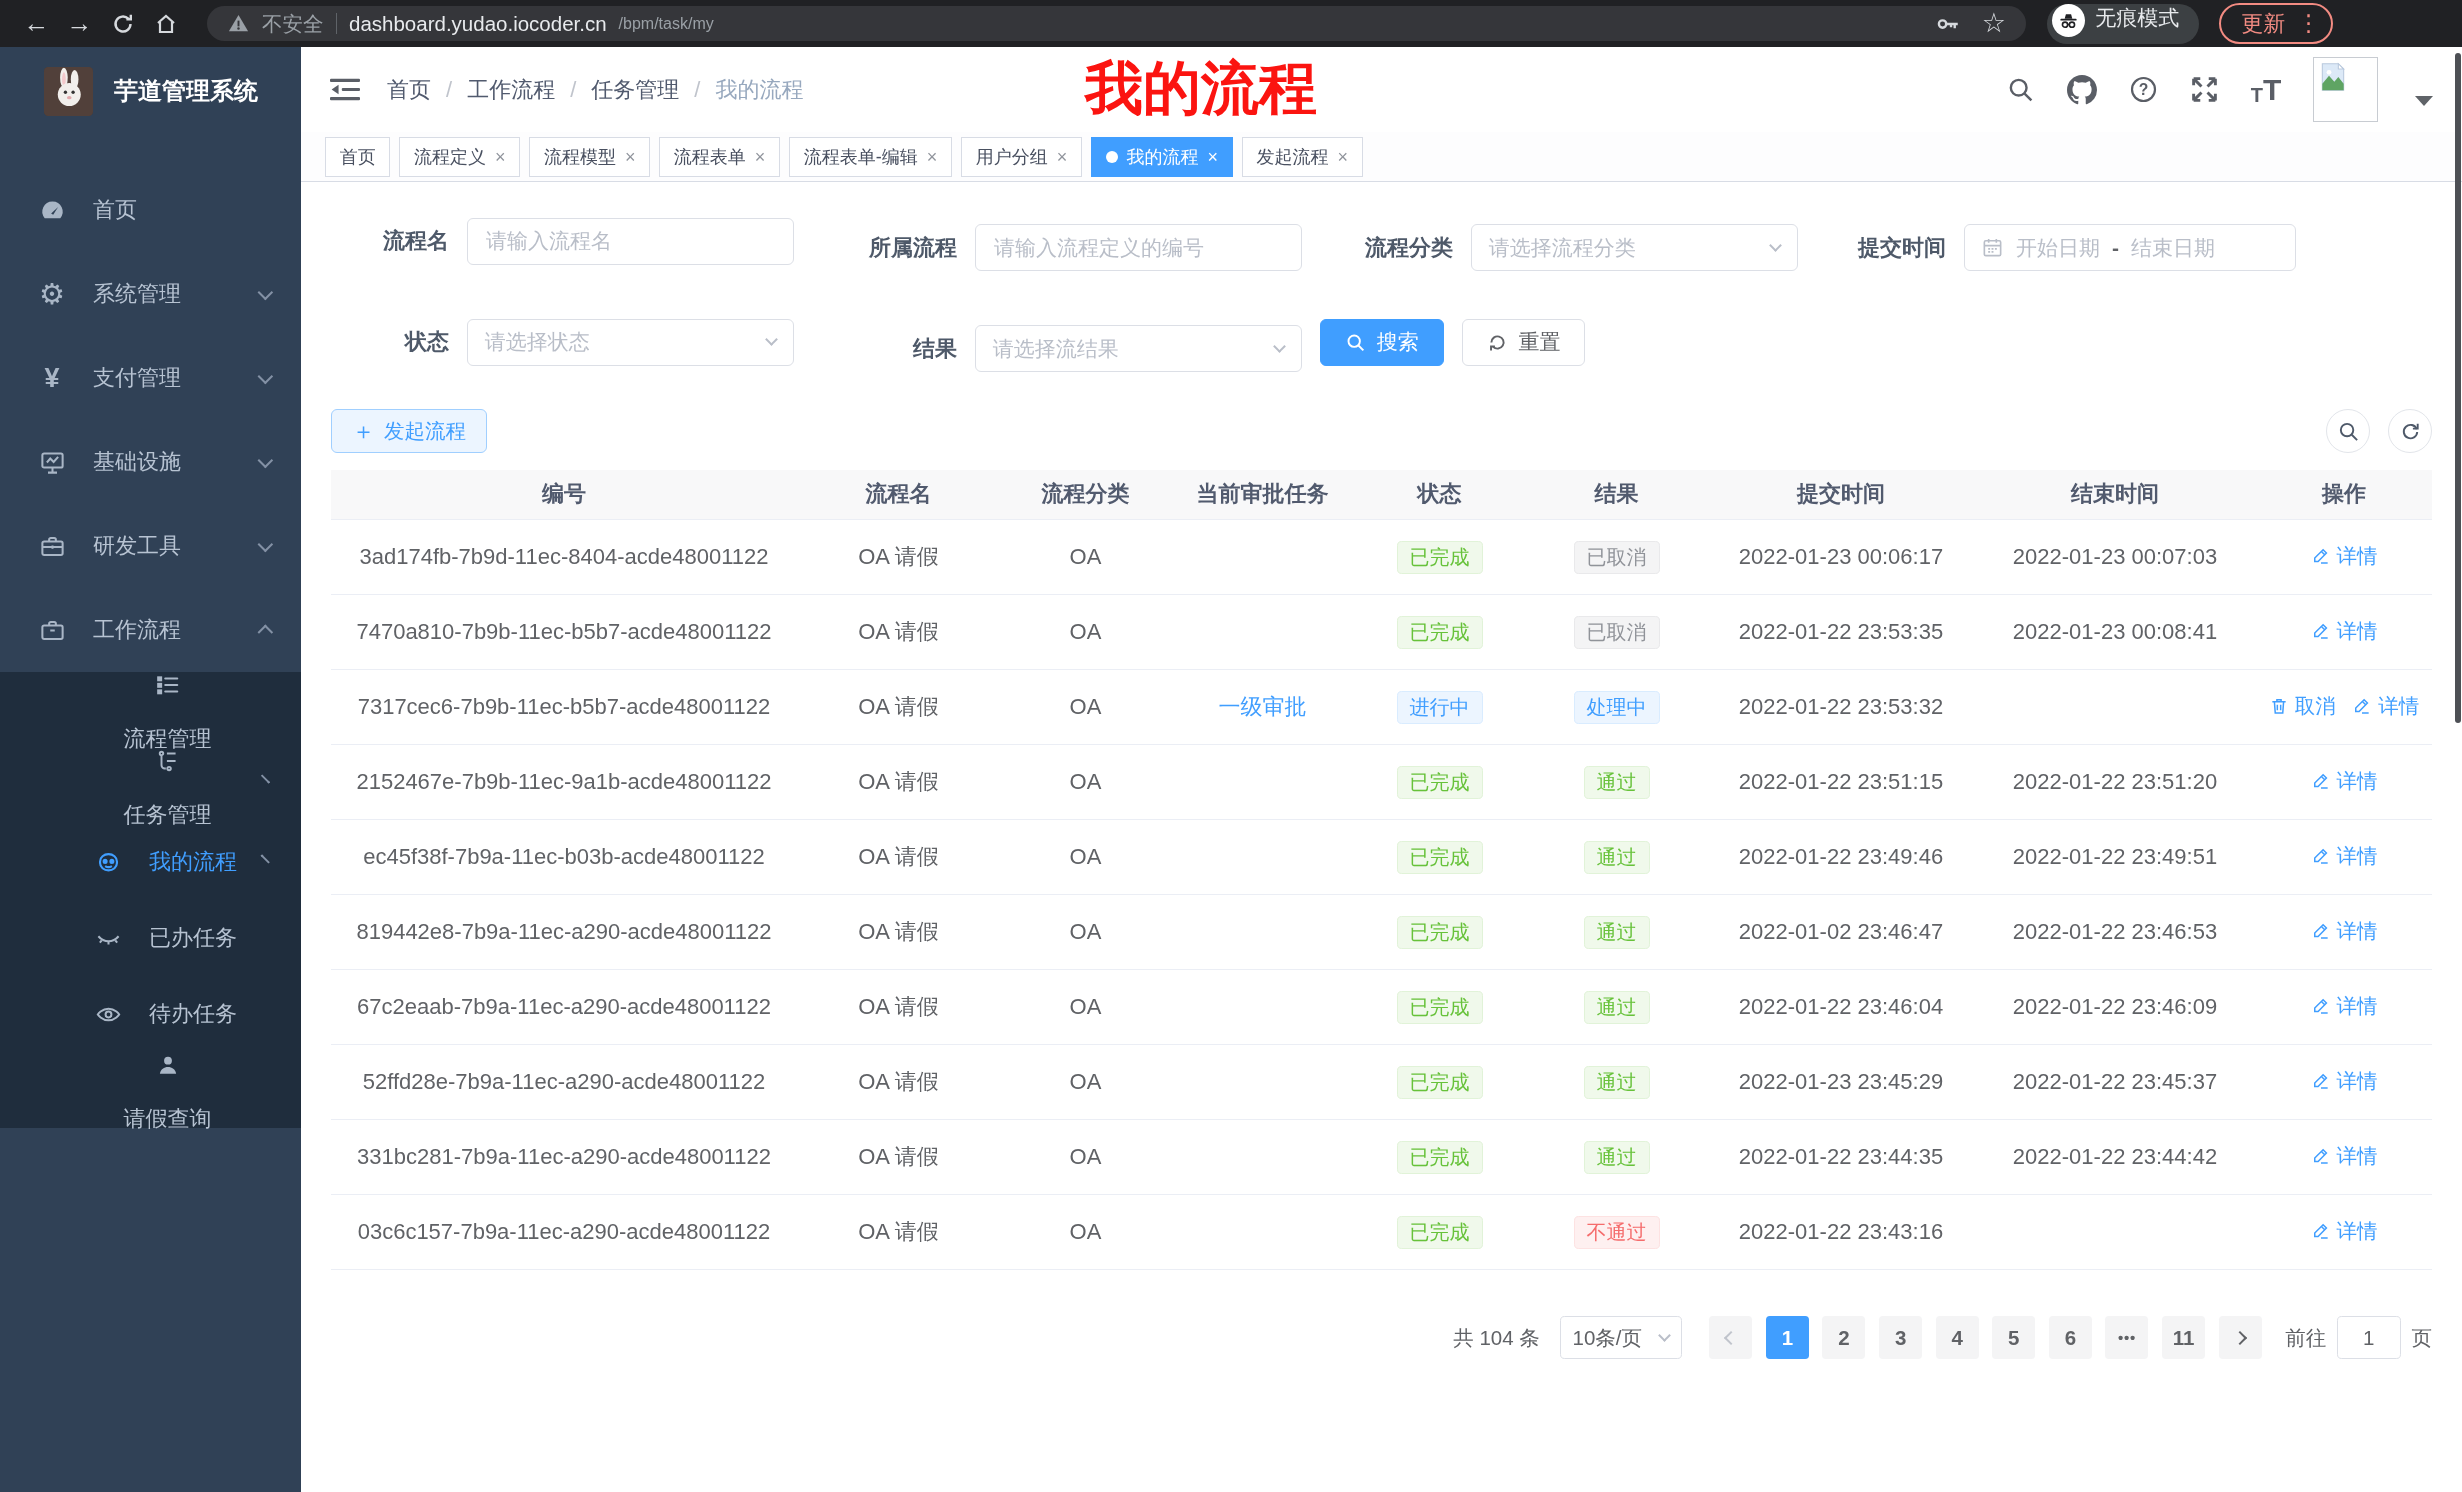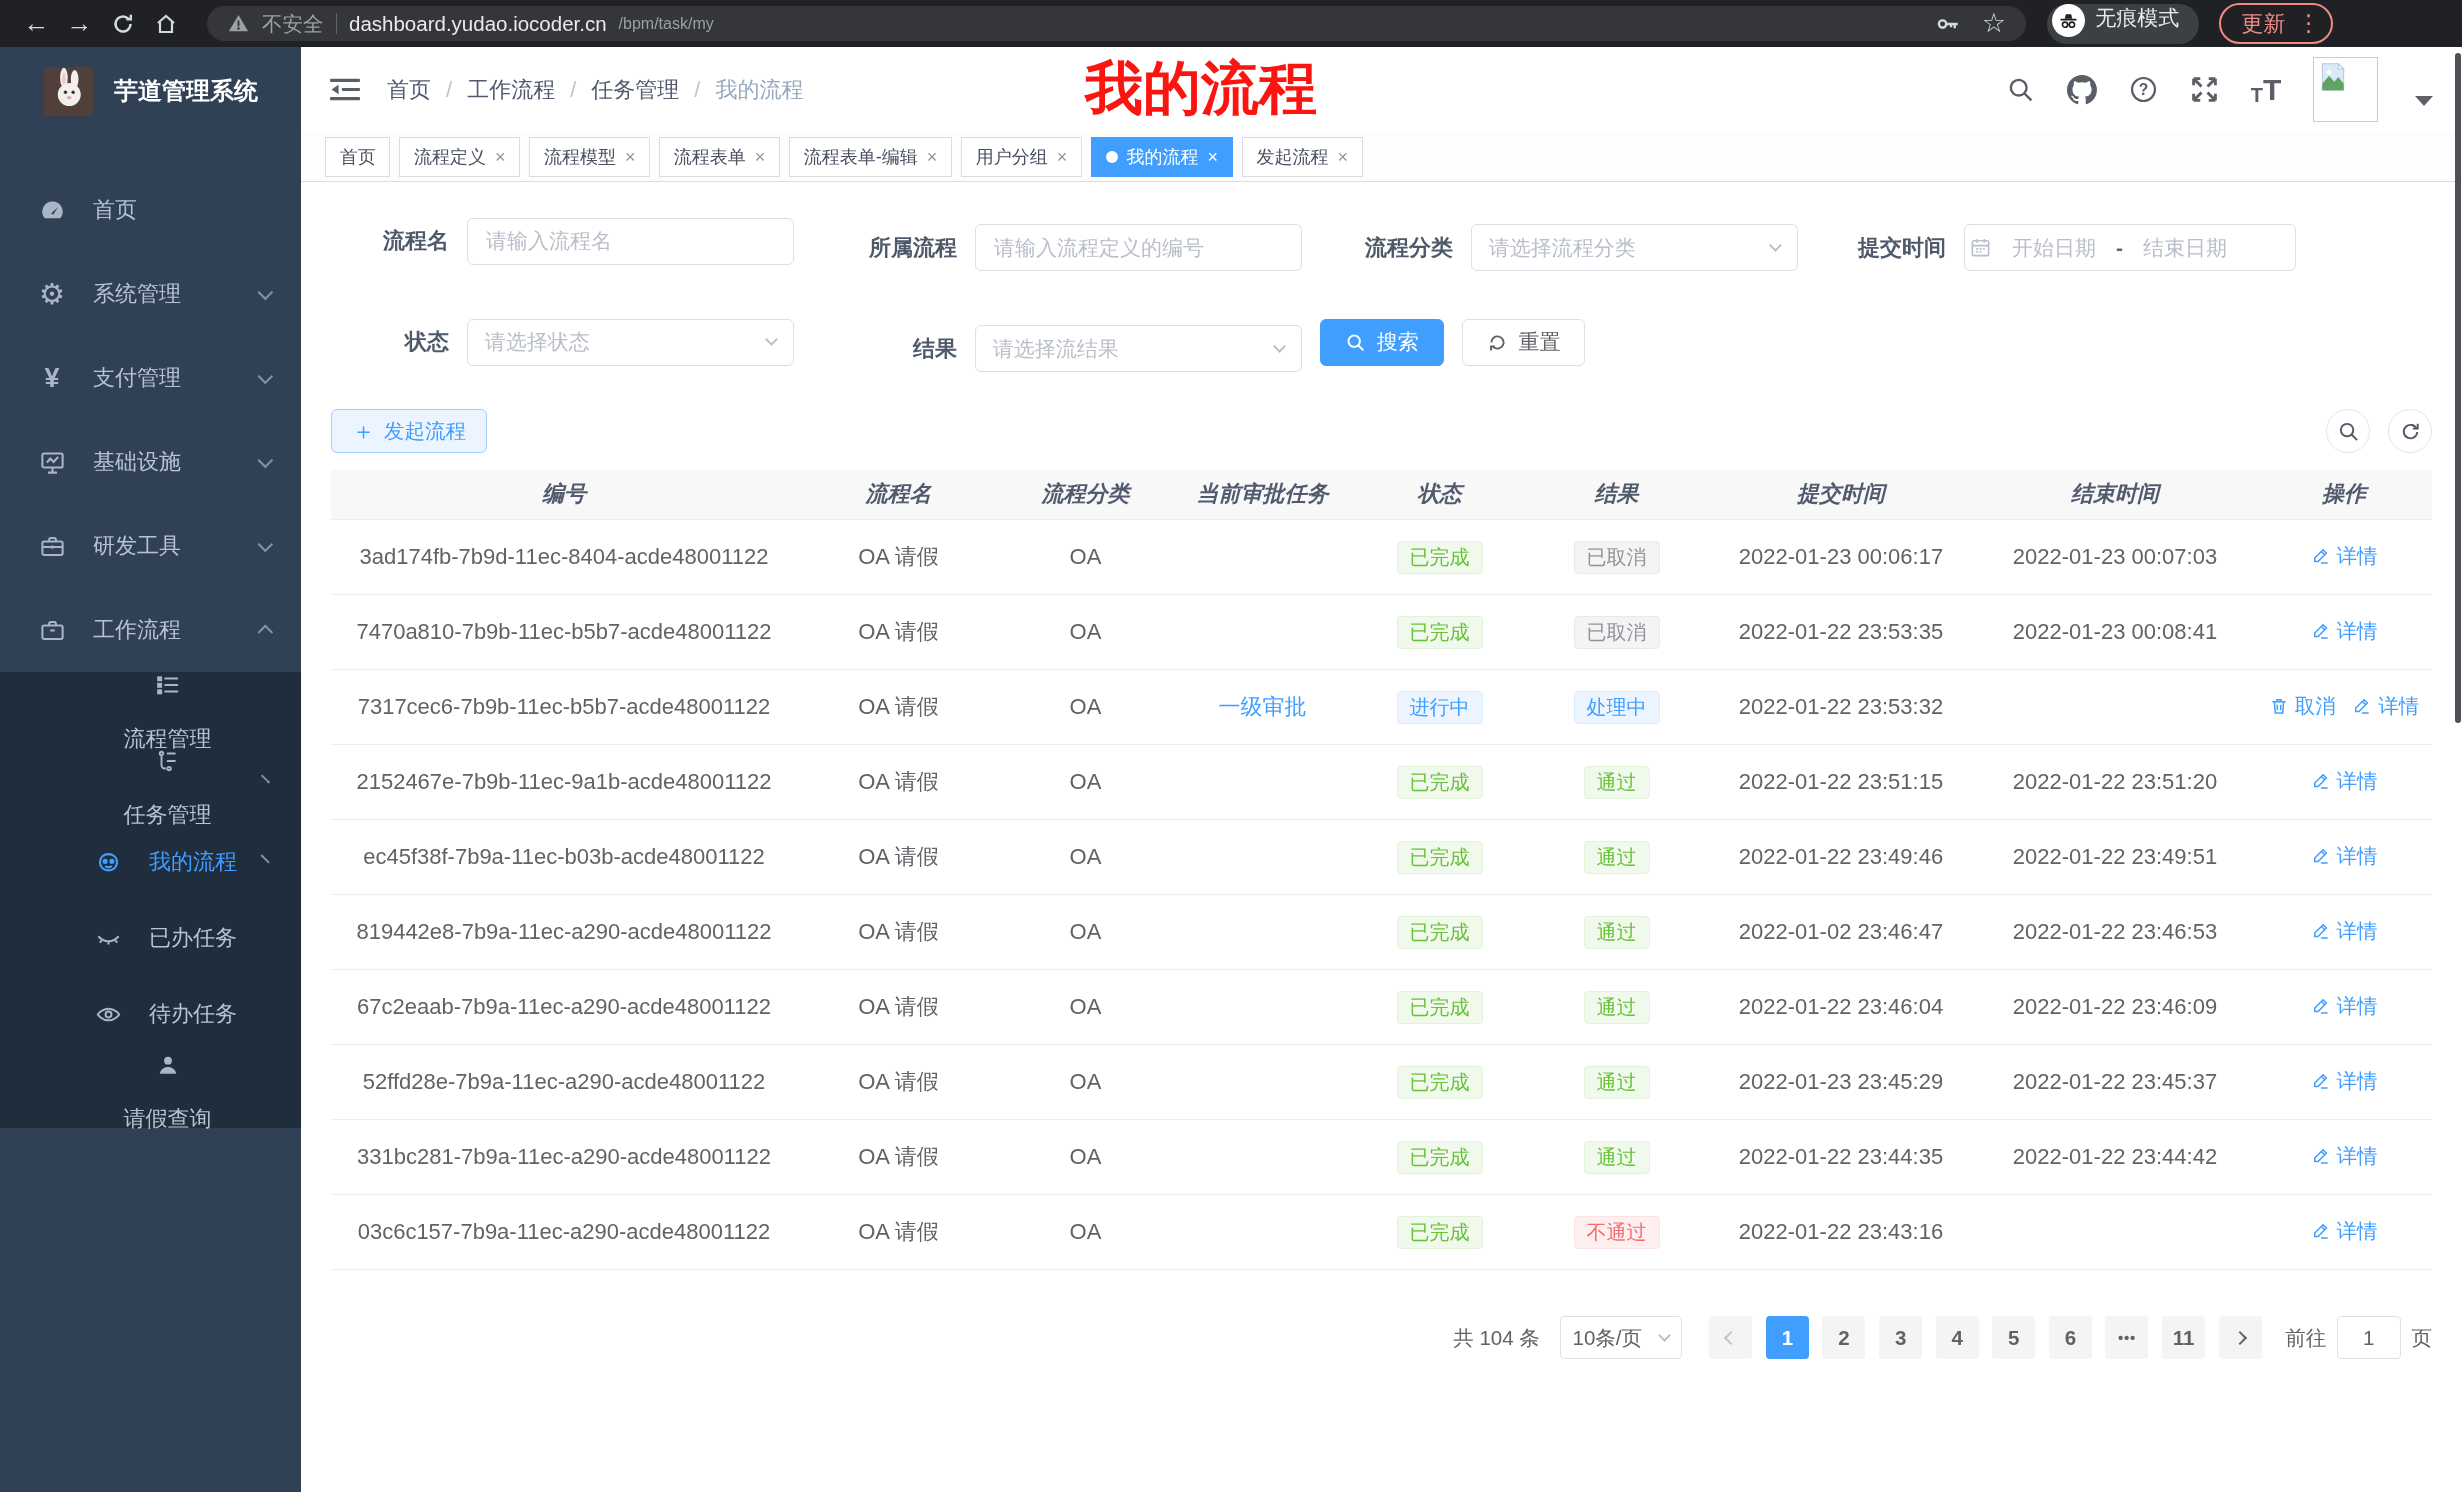--- a/index.html
+++ b/index.html
@@ -71,36 +71,36 @@
   .fitem { display:flex; align-items:center; }
   .fitem + .fitem { margin-left:18px;margin-top:13px; }
   .flabel { font-size:22px; color:#4e5969; font-weight:700; text-align:right; padding-right:18px; white-space:nowrap; }
   .w1 { width:136px; } .w2 { width:163px; } .w3 { width:151px; } .w4 { width:148px; }
   .f-input, .f-select, .f-date { height:47px; border:1.5px solid #dcdfe6; border-radius:6px; background:#fff; font-size:21px; color:#606266; }
   .f-input { width:327px; padding:0 18px; outline:none; }
   .f-input::placeholder { color:#b9bec8; }
   .f-select { width:327px; display:flex; align-items:center; padding:0 16.7px; }
   .placeholder { color:#b9bec8; }
   .sel-caret { width:9px; height:9px; border-right:2.3px solid #b9bec8; border-bottom:2.3px solid #b9bec8; transform:rotate(45deg); margin-left:auto; margin-top:-4.6px; }
-  .f-date { width:332px; display:flex; align-items:center; gap:20px; padding:0 4px; color:#b9bec8; }
+  .f-date { width:332px; display:flex; align-items:center; gap:12px; padding:0 16px; color:#b9bec8; }
   .f-date .dash { color:#606266; font-weight:700; }
   .btn { height:47px; border-radius:6px; font-size:21px; display:flex; align-items:center; gap:10.7px; padding:0 24px; cursor:pointer; white-space:nowrap; }
   .btn-search { background:#409eff; color:#fff; margin-left:18px; border:1.5px solid #409eff; }
   .btn-reset { background:#fff; color:#606266; border:1.5px solid #dcdfe6; margin-left:18px; }
 
   
   .toolbar-row { margin-top:37px; display:flex; align-items:center; }
   .btn-create { height:44px; background:#ecf5ff; border:1.5px solid #a0cfff; color:#409eff; border-radius:6px; font-size:20.5px; display:flex; align-items:center; gap:9px; padding:0 20px; cursor:pointer; }
   .plus { font-size:23px; line-height:1; }
   .tool-circles { margin-left:auto; display:flex; gap:18px; }
   .circle-btn { width:44px; height:44px; border-radius:50%; border:1.5px solid #e2e5ea; display:flex; align-items:center; justify-content:center; color:#4e5969; cursor:pointer; }
 
   
   table { width:100%; border-collapse:collapse; margin-top:16.7px; table-layout:fixed; }
-  th { background:#f8f8f9; color:#515a6e; font-size:22px; font-weight:700; height:50px; text-align:center;font-style:italic; }
+  th { background:#f8f8f9; color:#515a6e; font-size:22px; font-weight:700; height:50px; text-align:center; }
   td { height:75px; border-bottom:1.5px solid #ebeef5; text-align:center; font-size:22px; color:#606266; }
   tr.first-row td { border-top:1.5px solid #ebeef5; }
   .task-link { color:#409eff; }
   .tag { display:inline-block; height:33px; line-height:30px; padding:0 12px; border-radius:4.6px; font-size:20px; border:1.5px solid transparent; }
   .tag[data-type="success"] { background:#f0f9eb; border-color:#e1f3d8; color:#67c23a; }
   .tag[data-type="primary"] { background:#ecf5ff; border-color:#d9ecff; color:#409eff; }
   .tag[data-type="info"]    { background:#f4f4f5; border-color:#e9e9eb; color:#909399; }
   .tag[data-type="danger"]  { background:#fef0f0; border-color:#fde2e2; color:#f56c6c; }
   .op-link { color:#409eff; font-size:20.5px; display:inline-flex; align-items:center; gap:6px; cursor:pointer; }
   .op-link + .op-link { margin-left:16.7px; }

